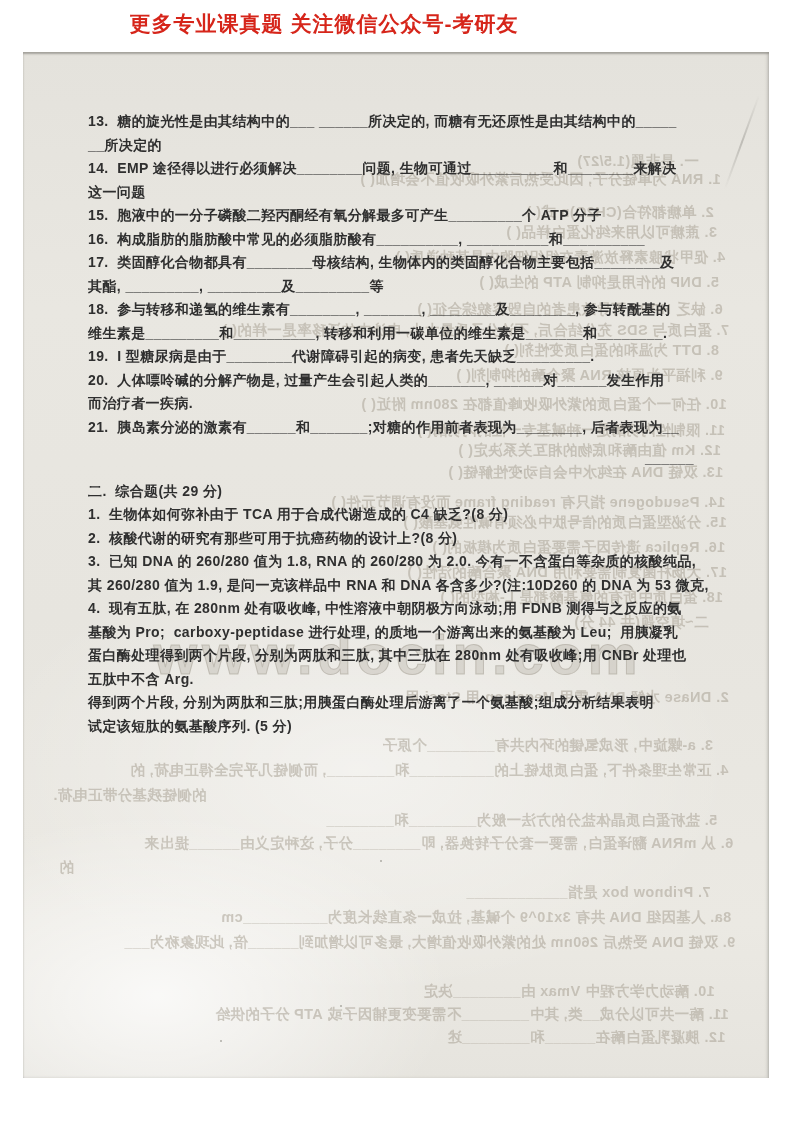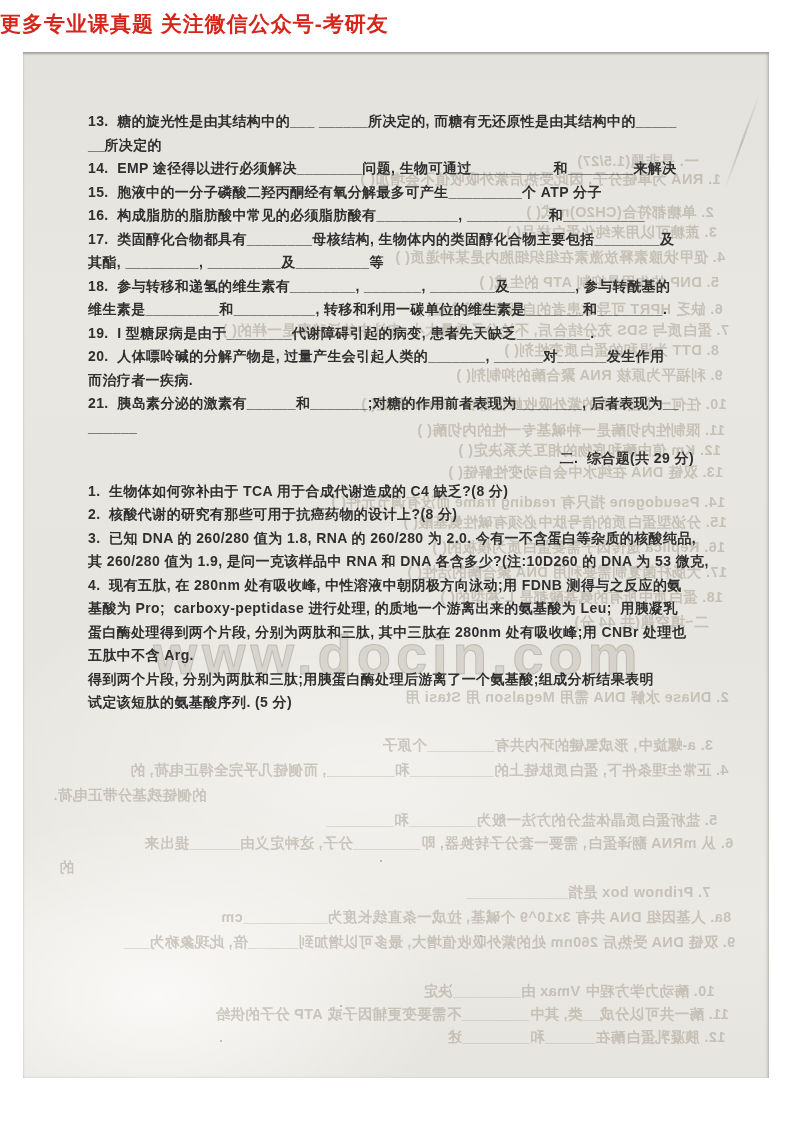--- a/index.html
+++ b/index.html
@@ -3,21 +3,21 @@
 <meta charset="utf-8">
 <style>
   html,body{margin:0;padding:0;}
   body{
     width:792px;height:1122px;position:relative;overflow:hidden;
     background:#ffffff;
     font-family:"Liberation Sans","DejaVu Sans",sans-serif;
   }
   .banner{
     position:absolute;left:0;top:10px;width:648px;
-    text-align:left;font-size:21px;font-weight:bold;
+    text-align:center;font-size:21px;font-weight:bold;
     letter-spacing:1px;
   }
   .paper{
     position:absolute;left:23px;top:52px;width:746px;height:1026px;
     background:
       radial-gradient(ellipse 420px 260px at 18% 92%, rgba(255,255,255,.75), rgba(255,255,255,0) 70%),
       radial-gradient(ellipse 500px 300px at 45% 70%, rgba(255,255,255,.45), rgba(255,255,255,0) 75%),
       linear-gradient(180deg,#e4e2dc 0%,#e9e7e1 25%,#e7e5df 55%,#ebe9e3 85%,#e6e4de 100%);
     box-shadow:inset 0 2px 2px rgba(120,118,112,.55), inset -2px 0 3px rgba(150,148,142,.35);
   }
@@ -102,20 +102,21 @@
   <div class="speck" style="left:497px;top:418px;"></div>
   <div class="speck" style="left:677px;top:718px;"></div>
   <div class="speck" style="left:457px;top:883px;"></div>
   <div class="speck" style="left:357px;top:808px;"></div>
   <div class="speck" style="left:197px;top:988px;"></div>
 
   <div class="exam-text" style="color: rgb(47, 47, 47);">
       <div class="line">13.  糖的旋光性是由其结构中的___ ______所决定的, 而糖有无还原性是由其结构中的_____</div>
       <div class="line">__所决定的</div>
       <div class="line">14.  EMP 途径得以进行必须解决________问题, 生物可通过__________和________来解决</div>
+      <div class="line">这一问题</div>
       <div class="line">15.  胞液中的一分子磷酸二羟丙酮经有氧分解最多可产生_________个 ATP 分子</div>
       <div class="line">16.  构成脂肪的脂肪酸中常见的必须脂肪酸有__________, __________和__________</div>
       <div class="line">17.  类固醇化合物都具有________母核结构, 生物体内的类固醇化合物主要包括________及</div>
       <div class="line">其酯, _________, _________及_________等</div>
       <div class="line">18.  参与转移和递氢的维生素有________, _______, ________及________, 参与转酰基的</div>
       <div class="line">维生素是_________和__________, 转移和利用一碳单位的维生素是_______和________.</div>
       <div class="line">19.  I 型糖尿病是由于________代谢障碍引起的病变, 患者先天缺乏_________.</div>
       <div class="line">20.  人体嘌呤碱的分解产物是, 过量产生会引起人类的_______, ______对______发生作用</div>
       <div class="line">而治疗者一疾病.</div>
       <div class="line">21.  胰岛素分泌的激素有______和_______;对糖的作用前者表现为________, 后者表现为__</div>

